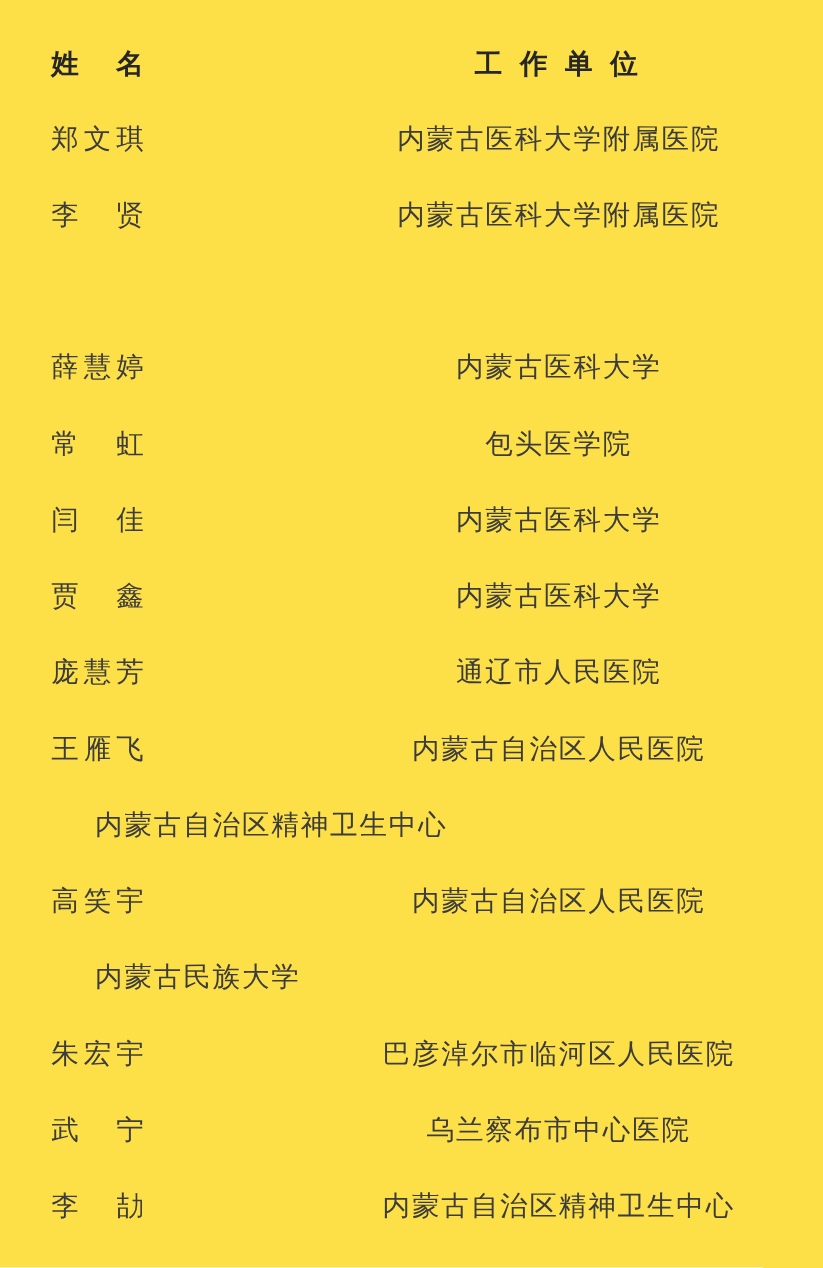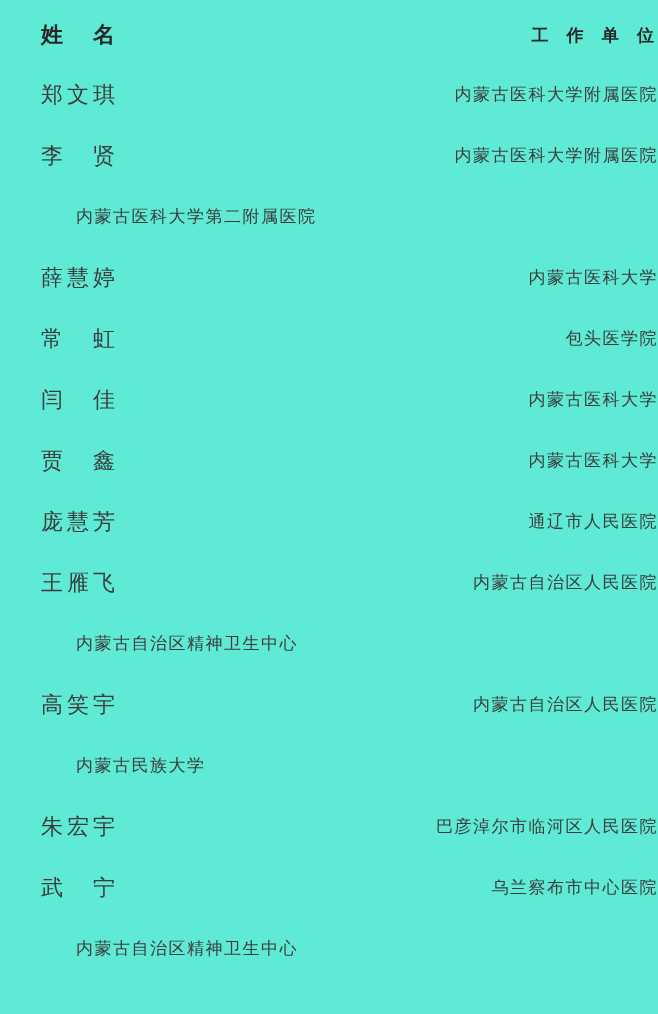--- a/index.html
+++ b/index.html
@@ -4,50 +4,49 @@
 <style>
   html, body {
     margin: 0;
     padding: 0;
     background: #ffffff;
   }
   .page {
     position: relative;
     width: 658px;
     height: 1014px;
-    background: #5eead4;
+    background: #fde047;
     box-sizing: border-box;
-    padding-top: 6px;
+    padding-top: 22px;
     overflow: hidden;
     font-family: "Liberation Sans", sans-serif;
   }
   .row {
     display: grid;
     grid-template-columns: 160px 1fr;
     align-items: center;
     height: 61px;
   }
   .row.header-row {
     height: 58px;
   }
   .name-cell {
     text-align: center;
     font-size: 22px;
     letter-spacing: 4px;
     color: #3c3c3c;
     white-space: pre;
   }
   .unit-cell {
-    text-align: right;
+    text-align: center;
     margin-left: 76px;
-    font-size: 17px;
+    font-size: 22px;
     letter-spacing: 1.5px;
     color: #3c3c3c;
     white-space: pre;
-    font-family: Liberation Mono, monospace;
   }
   .header-row .name-cell,
   .header-row .unit-cell {
     font-weight: bold;
     color: #262626;
     letter-spacing: 4px;
   }
 </style>
 </head>
 <body>
@@ -63,21 +62,20 @@
     <div class="name-cell">郑文琪</div>
     <div class="unit-cell">内蒙古医科大学附属医院</div>
   </div>
 
   <div class="row">
     <div class="name-cell">李　贤</div>
     <div class="unit-cell">内蒙古医科大学附属医院</div>
   </div>
 
   <div class="row">
-    <div class="unit-cell">内蒙古医科大学第二附属医院</div>
   </div>
 
   <div class="row">
     <div class="name-cell">薛慧婷</div>
     <div class="unit-cell">内蒙古医科大学</div>
   </div>
 
   <div class="row">
     <div class="name-cell">常　虹</div>
     <div class="unit-cell">包头医学院</div>
@@ -120,16 +118,17 @@
     <div class="name-cell">朱宏宇</div>
     <div class="unit-cell">巴彦淖尔市临河区人民医院</div>
   </div>
 
   <div class="row">
     <div class="name-cell">武　宁</div>
     <div class="unit-cell">乌兰察布市中心医院</div>
   </div>
 
   <div class="row">
+    <div class="name-cell">李　劼</div>
     <div class="unit-cell">内蒙古自治区精神卫生中心</div>
   </div>
 
 </div>
 
 </body></html>

